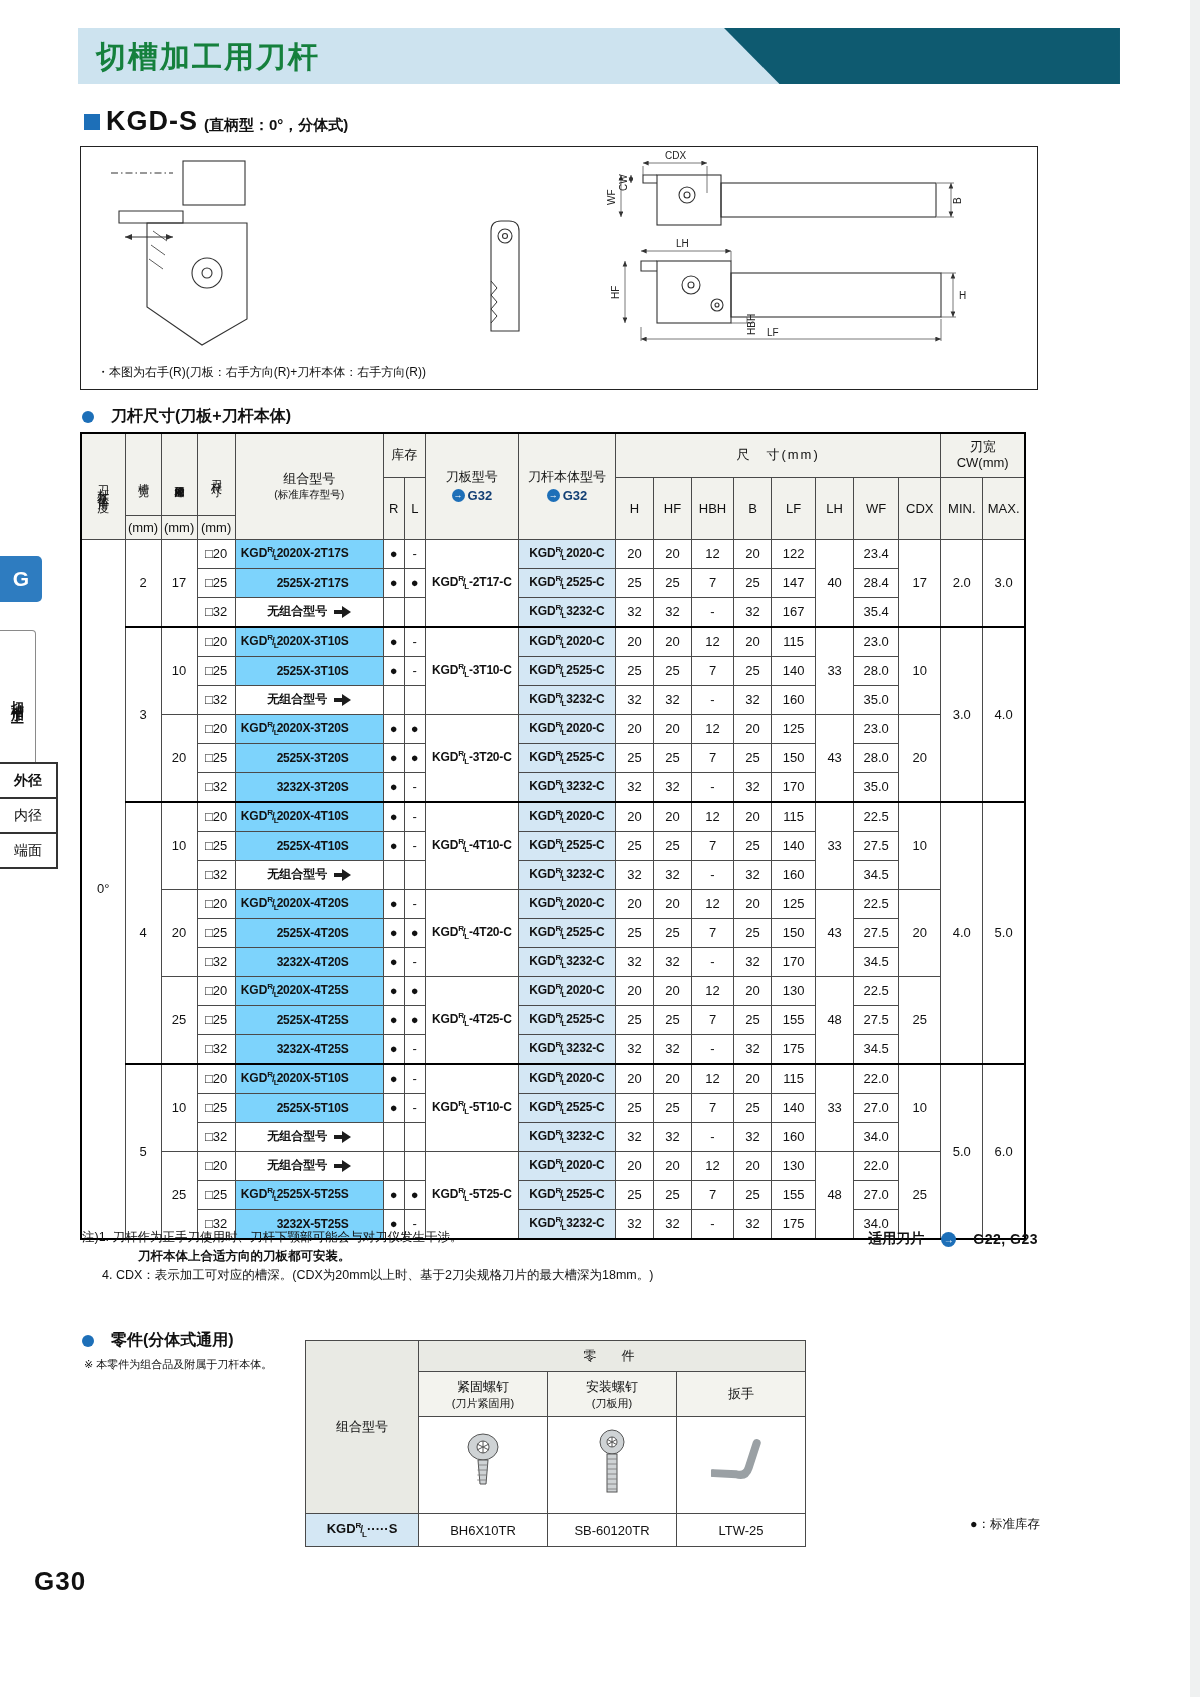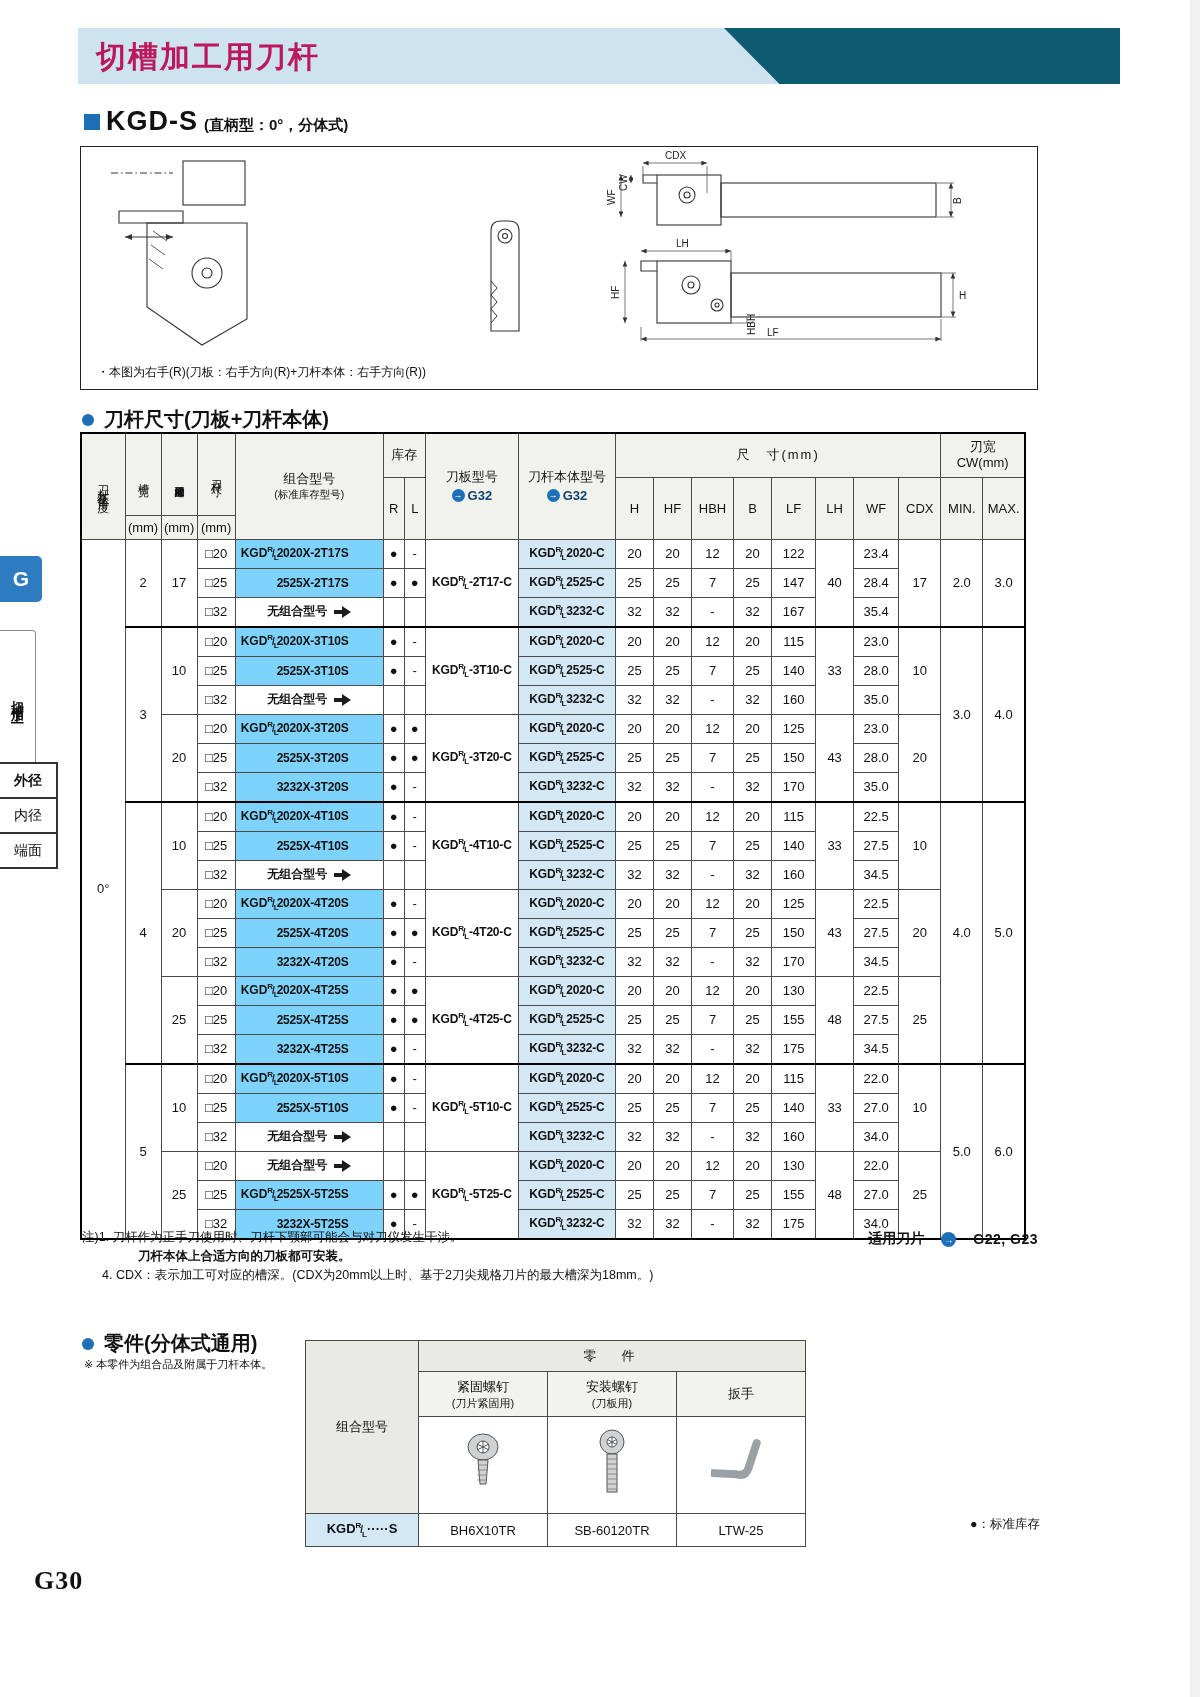--- a/index.html
+++ b/index.html
@@ -2,37 +2,37 @@
 <html><head>
 <meta charset="utf-8">
 <style>
   html,body{margin:0;padding:0;}
   body{width:1200px;height:1697px;position:relative;background:#fff;
        font-family:"Liberation Sans","DejaVu Sans",sans-serif;color:#111;overflow:hidden;}
   .edge-r{position:absolute;right:0;top:0;width:10px;height:100%;background:#eff1f1;}
 
   
   .banner{position:absolute;left:78px;top:28px;width:1042px;height:56px;background:#cde3ef;}
-  .banner-title{position:absolute;left:18px;top:9px;font-size:30px;font-weight:bold;color:#be185d;letter-spacing:2px;}
+  .banner-title{position:absolute;left:18px;top:9px;font-size:30px;font-weight:bold;color:#15803d;letter-spacing:2px;}
   .banner-swoosh{position:absolute;left:62%;top:0;width:38%;height:100%;background:#0e5a70;
        clip-path:polygon(0 0,100% 0,100% 100%,14% 100%);}
 
   
   .series-head{position:absolute;left:84px;top:106px;display:flex;align-items:baseline;gap:6px;}
   .sq{width:16px;height:16px;background:#1d6fb8;display:inline-block;align-self:center;}
   .series-name{font-size:27px;font-weight:bold;letter-spacing:1px;}
   .series-sub{font-size:15px;font-weight:bold;}
 
   
   .diagram-box{position:absolute;left:80px;top:146px;width:956px;height:242px;border:1.5px solid #222;background:#fff;}
   .diagram-note{position:absolute;left:16px;bottom:8px;font-size:12px;}
   .diagram-box svg text{font-size:10px;fill:#222;font-family:"Liberation Sans",sans-serif;}
 
   
-  .sec-title{display:flex;align-items:center;gap:10px;font-size:20px;font-weight:bold;}
+  .sec-title{display:flex;align-items:center;gap:17px;font-size:16px;font-weight:bold;}
   .bdot{width:12px;height:12px;border-radius:50%;background:#1d6fb8;display:inline-block;}
   #dim-title{position:absolute;left:82px;top:406px;}
 
   
   .dim-wrap{position:absolute;left:80px;top:432px;}
   table.dim{border-collapse:collapse;table-layout:fixed;width:946px;border:2px solid #000;}
   .dim th,.dim td{border:1px solid #4a4a4a;padding:0;text-align:center;vertical-align:middle;font-size:13px;overflow:hidden;}
   .dim thead th{background:#f2f2ed;font-weight:normal;}
   tr.hA{height:44px;} tr.hB{height:38px;} tr.hC{height:24px;}
   .dim tbody td{height:28px;}
@@ -93,21 +93,21 @@
           border-radius:0 5px 5px 0;}
   .side-cat{position:absolute;left:0;top:630px;width:35px;height:134px;border:1.5px solid #8a8a8a;border-left:none;
           display:flex;align-items:center;justify-content:center;background:#fff;border-radius:0 4px 4px 0;}
   .side-boxes{position:absolute;left:0;top:764px;}
   .side-box{width:56px;height:33px;border:2px solid #333;border-left:none;background:#fff;margin-top:-2px;
           display:flex;align-items:center;justify-content:center;font-size:14px;}
   .side-box.active{border-width:2.5px;font-weight:bold;}
 
   
   .stock-legend{position:absolute;right:160px;top:1516px;font-size:12.5px;}
-  .page-num{position:absolute;left:34px;top:1566px;font-size:26px;font-weight:bold;letter-spacing:1px;font-family:Liberation Serif, serif;}
+  .page-num{position:absolute;left:34px;top:1566px;font-size:26px;font-weight:bold;letter-spacing:1px;}
 </style>
 </head>
 <body>
 
 <div class="edge-r"></div>
 
 <div class="banner">
   <div class="banner-swoosh"></div>
   <div class="banner-title">切槽加工用刀杆</div>
 </div>

